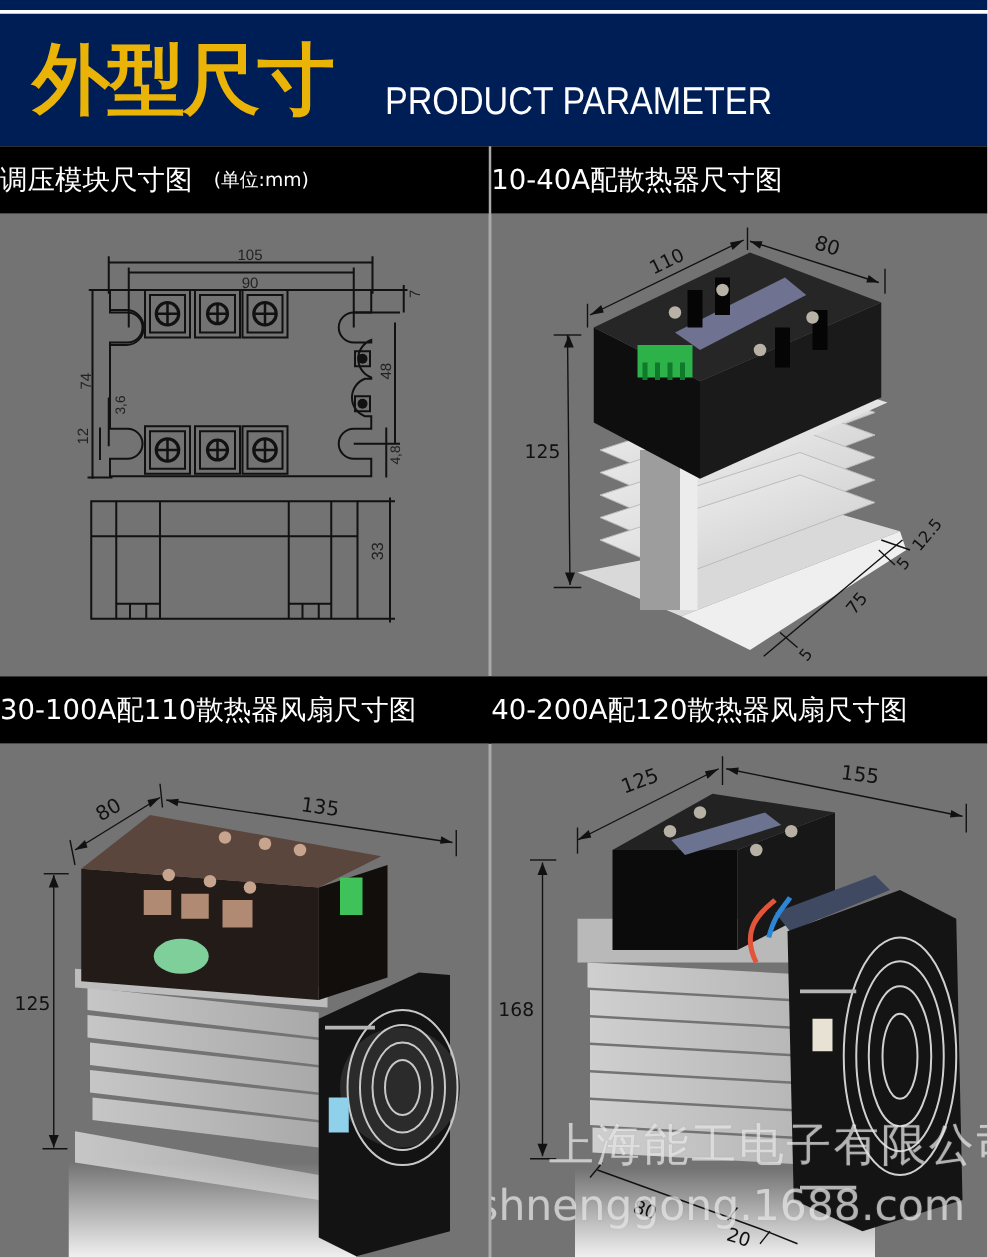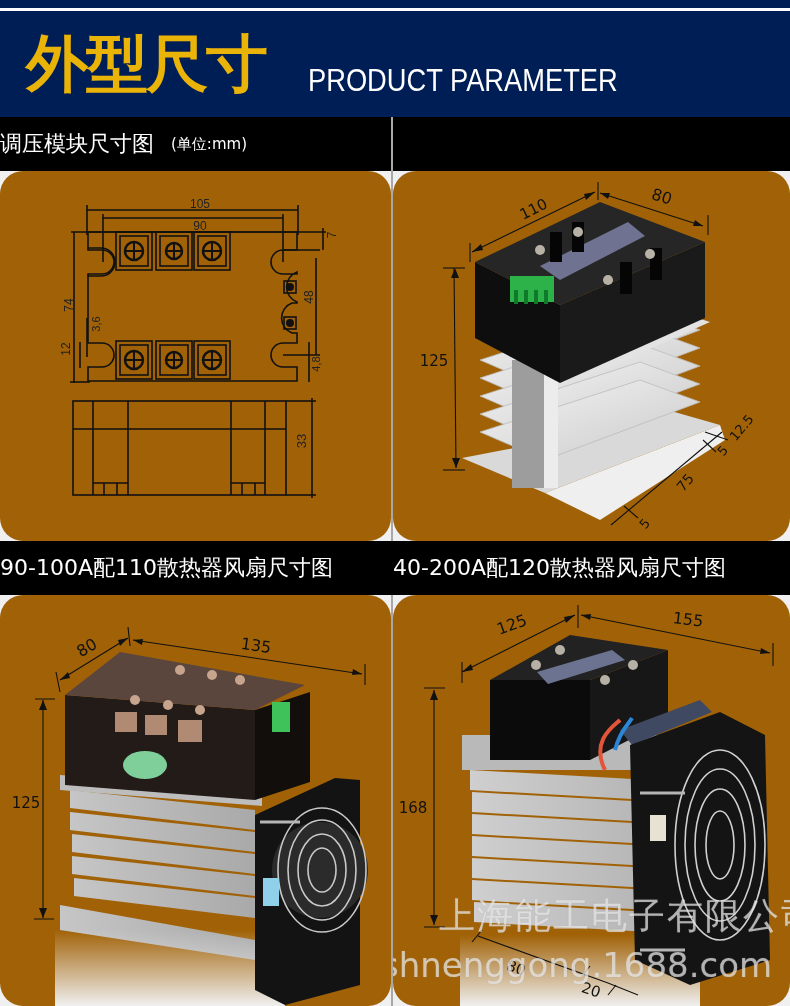--- a/index.html
+++ b/index.html
@@ -13,21 +13,21 @@
   .header-en { position: absolute; left: 308px; top: 52px; font-family: "Liberation Sans", sans-serif; font-size: 31px; color: #ffffff; letter-spacing: 0px; line-height: 36px; transform: scaleX(0.88); transform-origin: left center; }
 
   .label-bar { position: absolute; left: 0; width: 790px; height: 54px; background: #000000; }
   .label-bar .cell { position: absolute; top: 0; height: 54px; display: flex; align-items: center; justify-content: flex-start; color: #ffffff; font-size: 22px; white-space: nowrap; }
   .label-bar .cell.left { left: 0; width: 391px; }
   .label-bar .cell.right { left: 393px; width: 397px; }
   .small-unit { font-size: 15px; margin-left: 17px; }
 
   .divider { position: absolute; left: 391px; width: 2px; background: #a8a8a8; }
 
-  .panel { position: absolute; background: #a16207; overflow: hidden; border-radius: 23px; }
+  .panel { position: absolute; background: #737373; overflow: hidden; }
   .panel svg { position: absolute; left: 0; top: 0; }
 
   .dim-text { font-family: "DejaVu Sans", sans-serif; fill: #111; }
   .draw-text { font-family: "Liberation Sans", sans-serif; fill: #222; }
 
   .watermark { position: absolute; color: rgba(255,255,255,0.55); font-family: "DejaVu Sans", sans-serif; white-space: nowrap; text-shadow: 0 0 1px rgba(160,160,160,0.5); pointer-events: none; }
 </style>
 </head>
 <body>
 
@@ -35,20 +35,23 @@
 <div class="top-gap"></div>
 <div class="header">
   <div class="header-cn">外型尺寸</div>
   <div class="header-en">PRODUCT PARAMETER</div>
 </div>
 
 <div class="label-bar" style="top:117px;">
   <div class="cell left">
     <span>调压模块尺寸图</span>
     <span class="small-unit">(单位:mm)</span>
+  </div>
+  <div class="cell right">
+    <span>10-40A配散热器尺寸图</span>
   </div>
 </div>
 
 <div class="divider" style="top:117px;height:889px;"></div>
 
 <div class="panel" style="left:0;top:171px;width:391px;height:370px;">
   <svg width="391" height="370" viewBox="0 171 391 370">
     <g stroke="#111" fill="none" stroke-width="1.6">
 
       <path d="M88 232 V250 H102 a12 12 0 0 1 0 24 H88 V343 H102 a12 12 0 0 1 0 24 H88 V381 H297 V367 H283 a12 12 0 0 1 0 -24 H297 V333 H292 a16 16 0 0 1 0 -30 H297 V302 a16 16 0 0 1 0 -30 V274 H283 a12 12 0 0 1 0 -24 H297 V232 Z"></path>
@@ -222,21 +225,21 @@
     <text class="dim-text" x="434" y="366" font-size="15" text-anchor="middle">125</text>
     <text class="dim-text" x="742" y="432" font-size="13" text-anchor="middle" transform="rotate(-50 742 428)">12.5</text>
     <text class="dim-text" x="723" y="455" font-size="13" text-anchor="middle" transform="rotate(-50 723 451)">5</text>
     <text class="dim-text" x="686" y="487" font-size="14" text-anchor="middle" transform="rotate(-50 686 483)">75</text>
     <text class="dim-text" x="645" y="528" font-size="13" text-anchor="middle" transform="rotate(-50 645 524)">5</text>
   </svg>
 </div>
 
 <div class="label-bar" style="top:541px;">
   <div class="cell left">
-    <span>90-100A配110散热器风扇尺寸图</span>
+    <span>30-100A配110散热器风扇尺寸图</span>
   </div>
   <div class="cell right">
     <span>40-200A配120散热器风扇尺寸图</span>
   </div>
 </div>
 
 <div class="panel" style="left:0;top:595px;width:391px;height:411px;">
   <svg width="391" height="411" viewBox="0 595 391 411">
     <defs>
       <linearGradient id="fin2" x1="0" y1="0" x2="1" y2="0">

